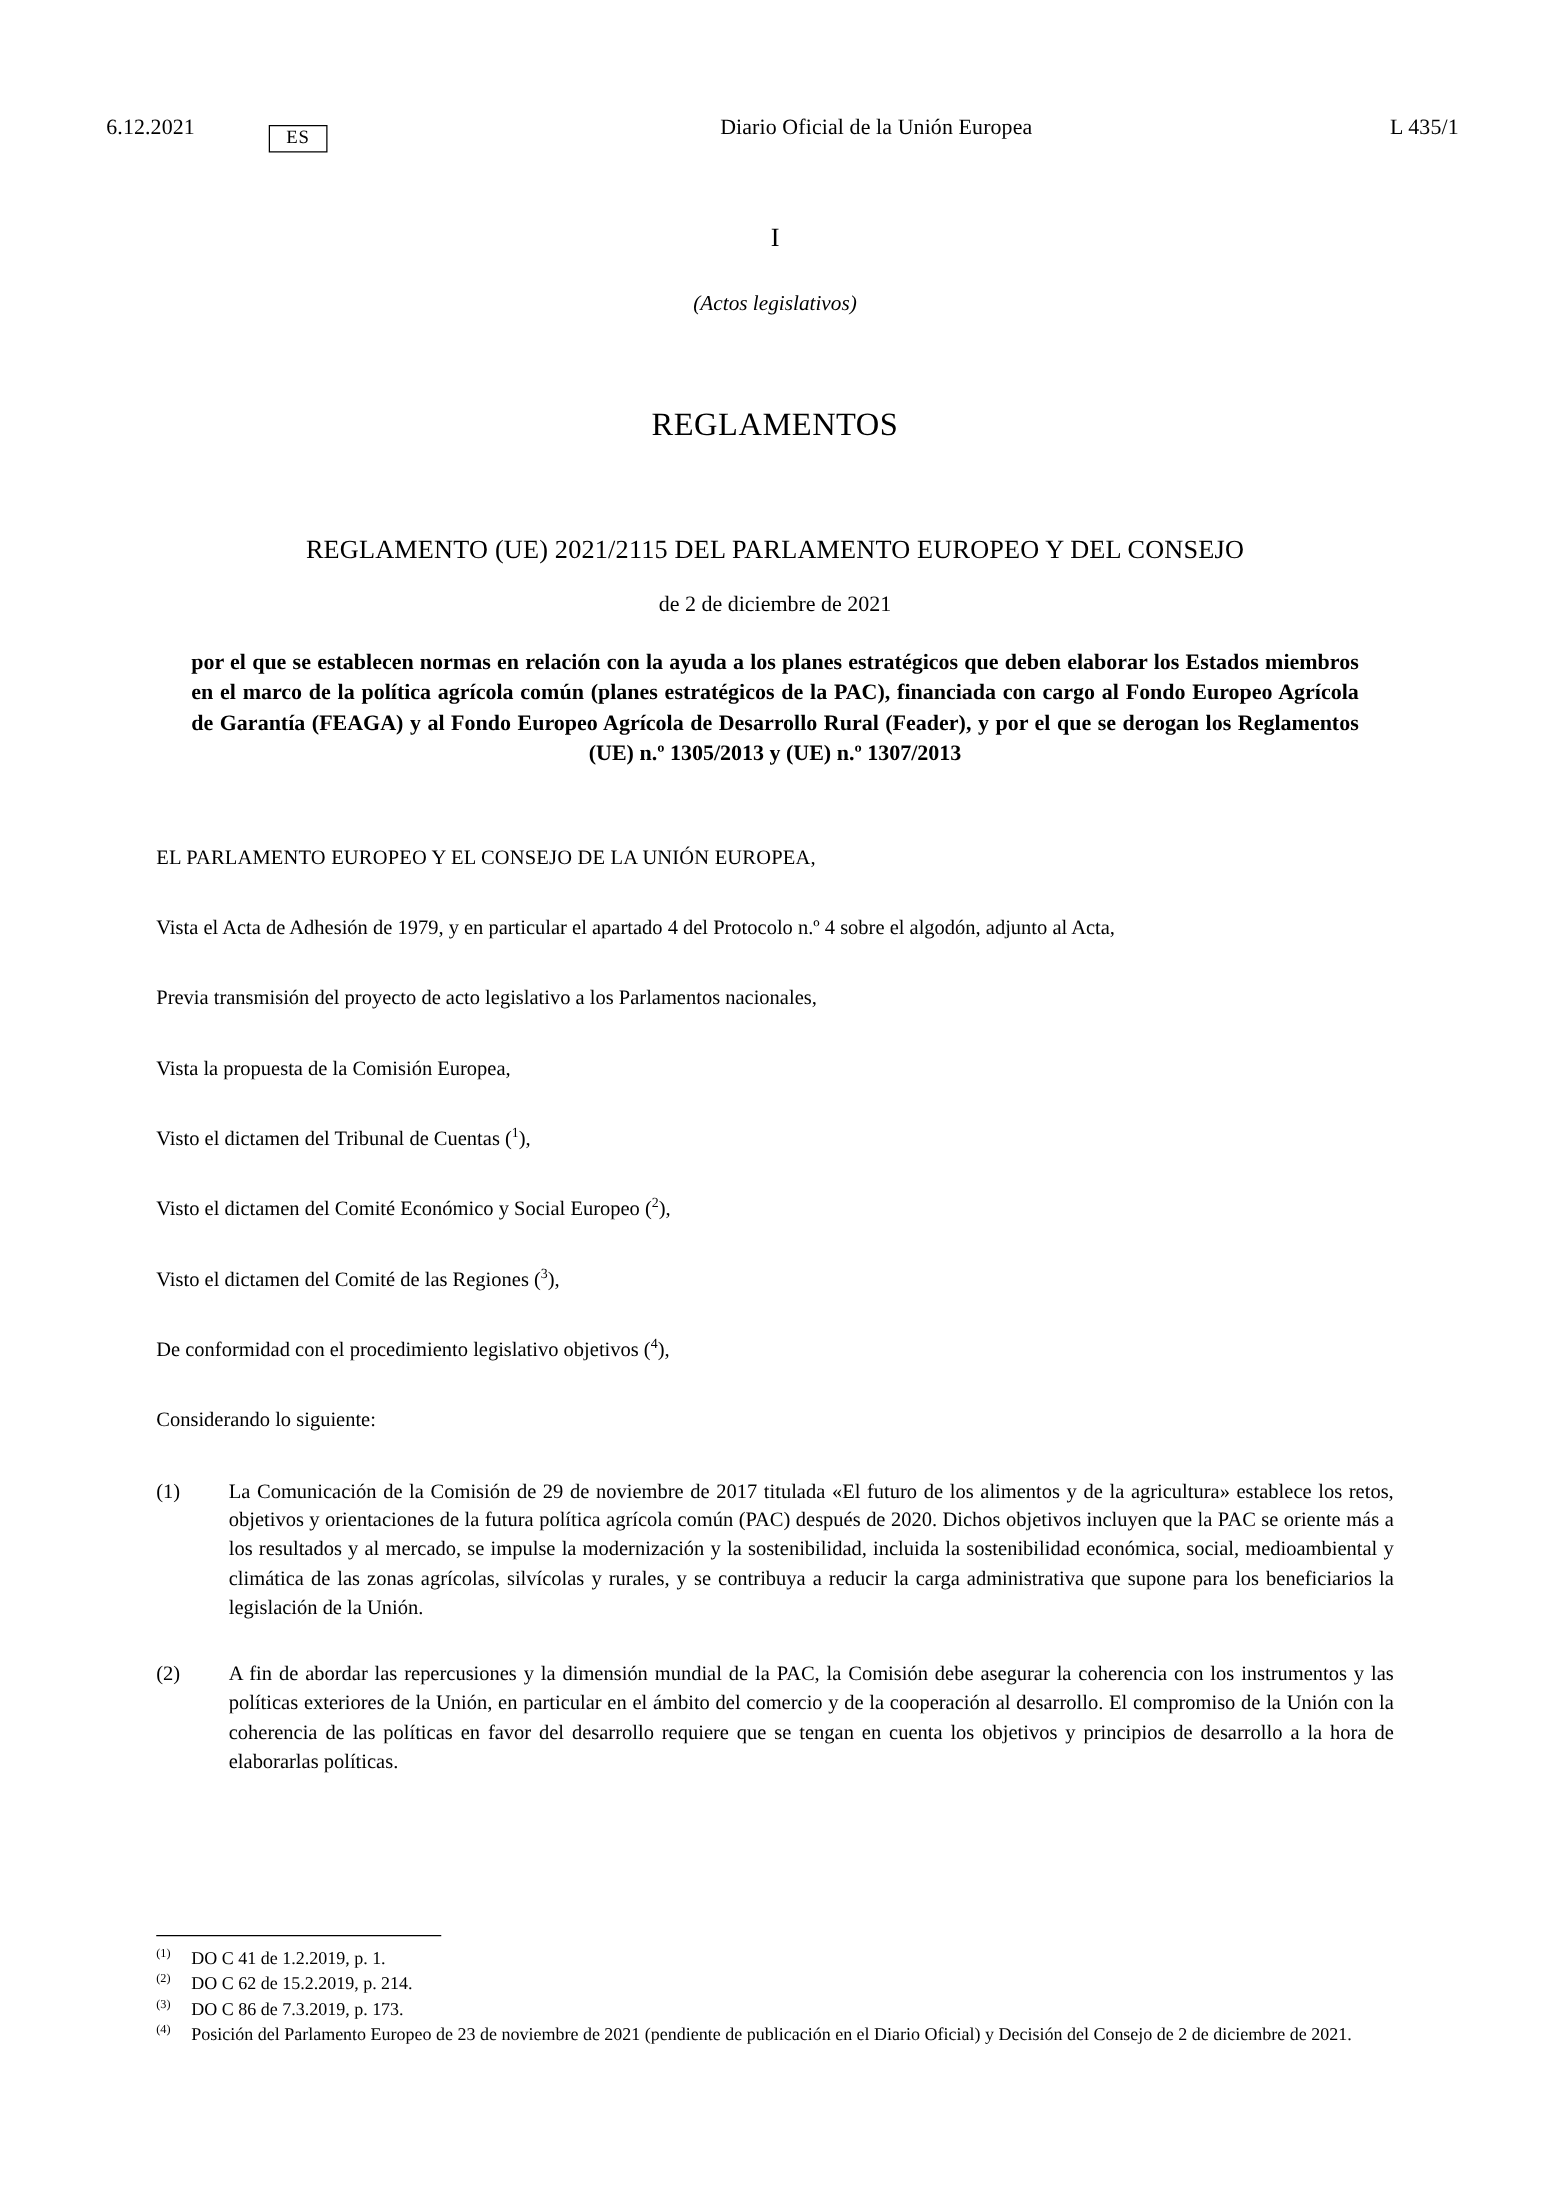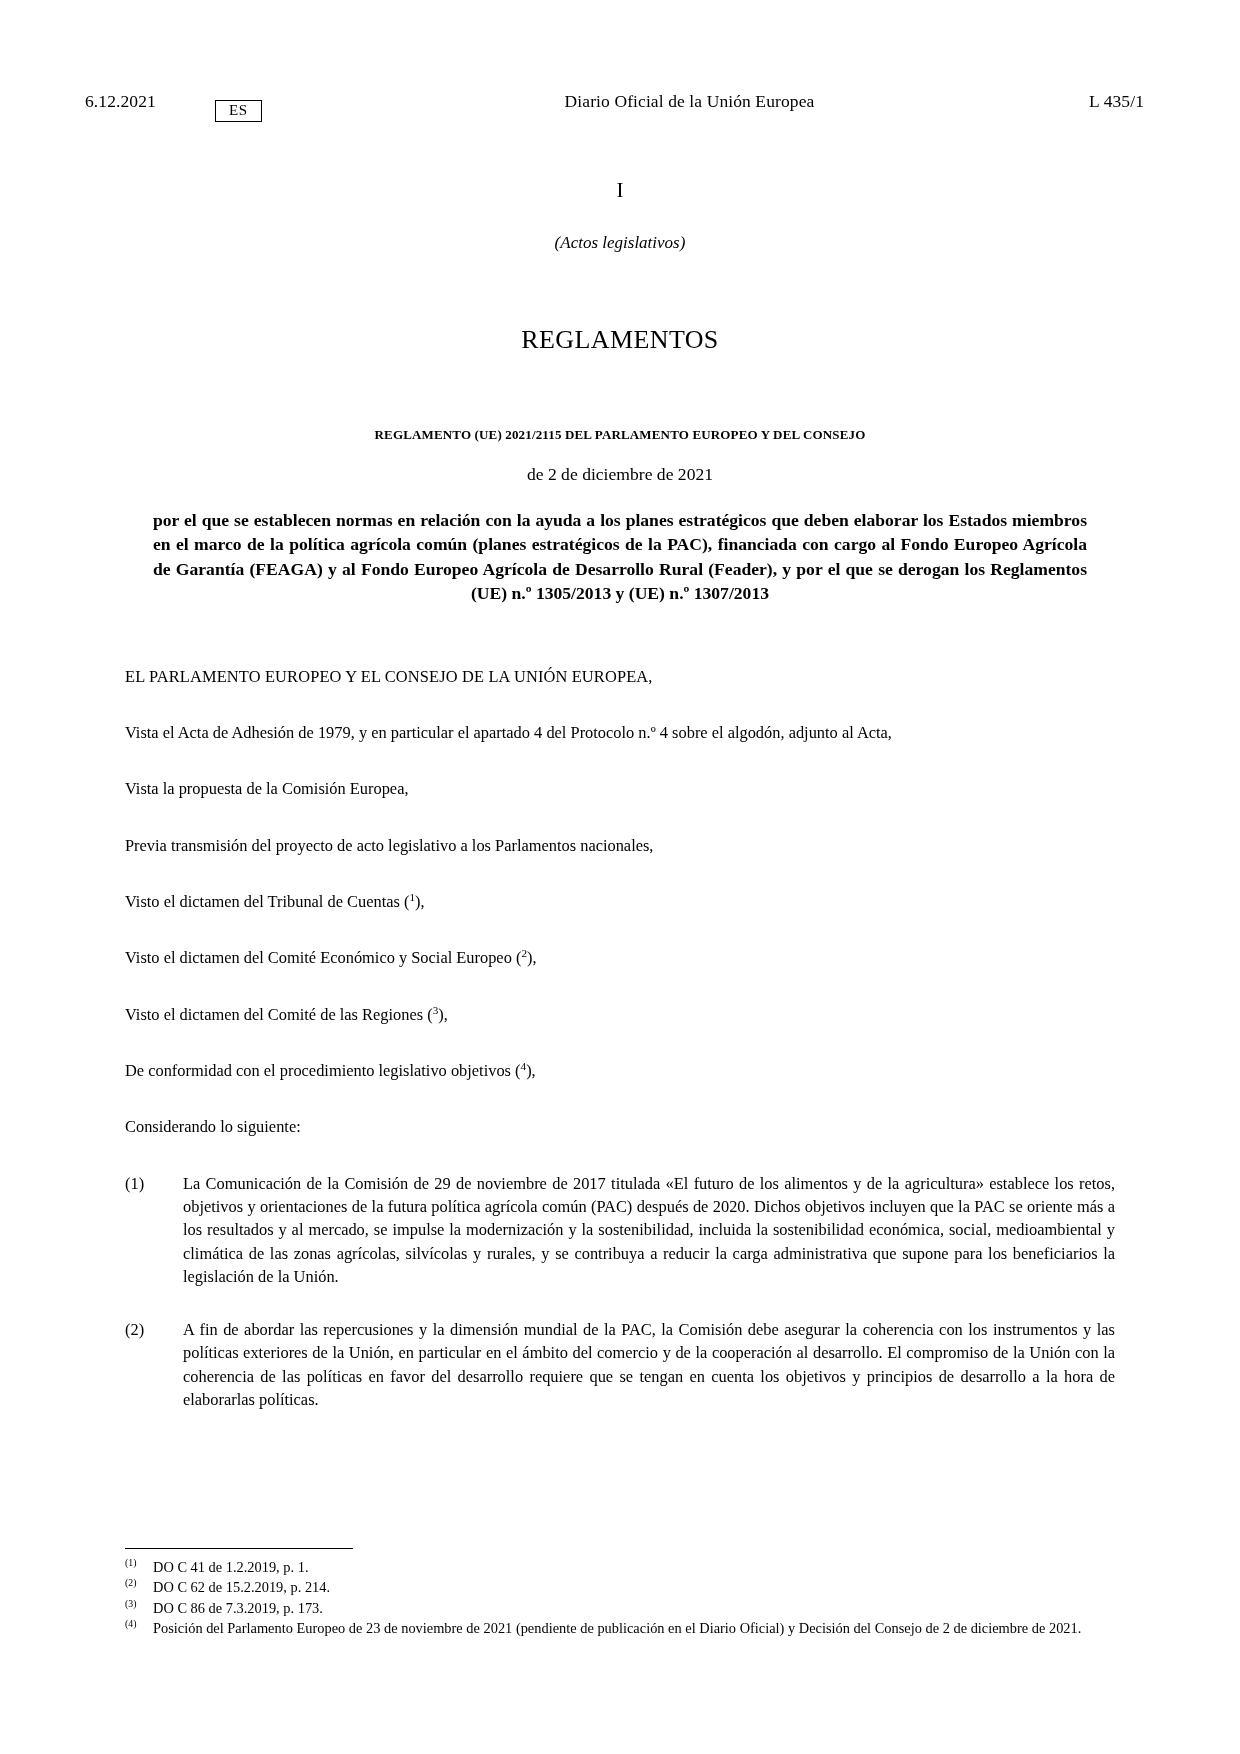--- a/index.html
+++ b/index.html
@@ -20,21 +20,21 @@
     box-sizing: border-box;
     padding: 0;
     overflow: hidden;
   }
 
   
   .doc-header {
     position: absolute;
     top: 88px;
     left: 85px;
-    right: 96px;
+    right: 73px;
     height: 26px;
     display: flex;
     align-items: center;
     font-size: 17.5px;
     letter-spacing: 0.1px;
   }
   .hdr-date {
     width: 130px;
     flex: 0 0 auto;
   }
@@ -88,22 +88,22 @@
     font-size: 26px;
     margin-top: 72px;
     letter-spacing: 0.4px;
   }
 
   .act-block {
     margin-top: 72px;
     text-align: center;
   }
   .act-title {
-    font-weight: bold;
-    font-size: 13px;
+    font-weight: normal;
+    font-size: 21px;
     letter-spacing: 0.15px;
   }
   .act-date {
     font-weight: normal;
     font-size: 17.6px;
     margin-top: 21px;
   }
   .act-subtitle {
     font-weight: bold;
     font-size: 17.6px;
@@ -208,22 +208,22 @@
     <div class="act-block">
       <div class="act-title">REGLAMENTO (UE) 2021/2115 DEL PARLAMENTO EUROPEO Y DEL CONSEJO</div>
       <div class="act-date">de 2 de diciembre de 2021</div>
       <div class="act-subtitle">por el que se establecen normas en relación con la ayuda a los planes estratégicos que deben elaborar los Estados miembros en el marco de la política agrícola común (planes estratégicos de la PAC), financiada con cargo al Fondo Europeo Agrícola de Garantía (FEAGA) y al Fondo Europeo Agrícola de Desarrollo Rural (Feader), y por el que se derogan los Reglamentos (UE) n.º 1305/2013 y (UE) n.º 1307/2013</div>
     </div>
 
     <div class="preamble">
       <div class="preamble-lead">EL PARLAMENTO EUROPEO Y EL CONSEJO DE LA UNIÓN EUROPEA,</div>
       <div id="preamble-list">
           <p class="vista"><span>Vista el Acta de Adhesión de 1979, y en particular el apartado 4 del Protocolo n.º 4 sobre el algodón, adjunto al Acta,</span></p>
+          <p class="vista"><span>Previa transmisión del proyecto de acto legislativo a los Parlamentos nacionales,</span></p>
           <p class="vista"><span>Vista la propuesta de la Comisión Europea,</span></p>
-          <p class="vista"><span>Previa transmisión del proyecto de acto legislativo a los Parlamentos nacionales,</span></p>
           <p class="vista"><span>Visto el dictamen del Tribunal de Cuentas</span> (<sup class="fn">1</sup>),</p>
           <p class="vista"><span>Visto el dictamen del Comité Económico y Social Europeo</span> (<sup class="fn">2</sup>),</p>
           <p class="vista"><span>Visto el dictamen del Comité de las Regiones</span> (<sup class="fn">3</sup>),</p>
           <p class="vista"><span>De conformidad con el procedimiento legislativo objetivos</span> (<sup class="fn">4</sup>),</p>
           <p class="vista"><span>Considerando lo siguiente:</span></p>
         </div>
     </div>
 
     <div class="recitals" id="recital-list">
         <div class="recital">

